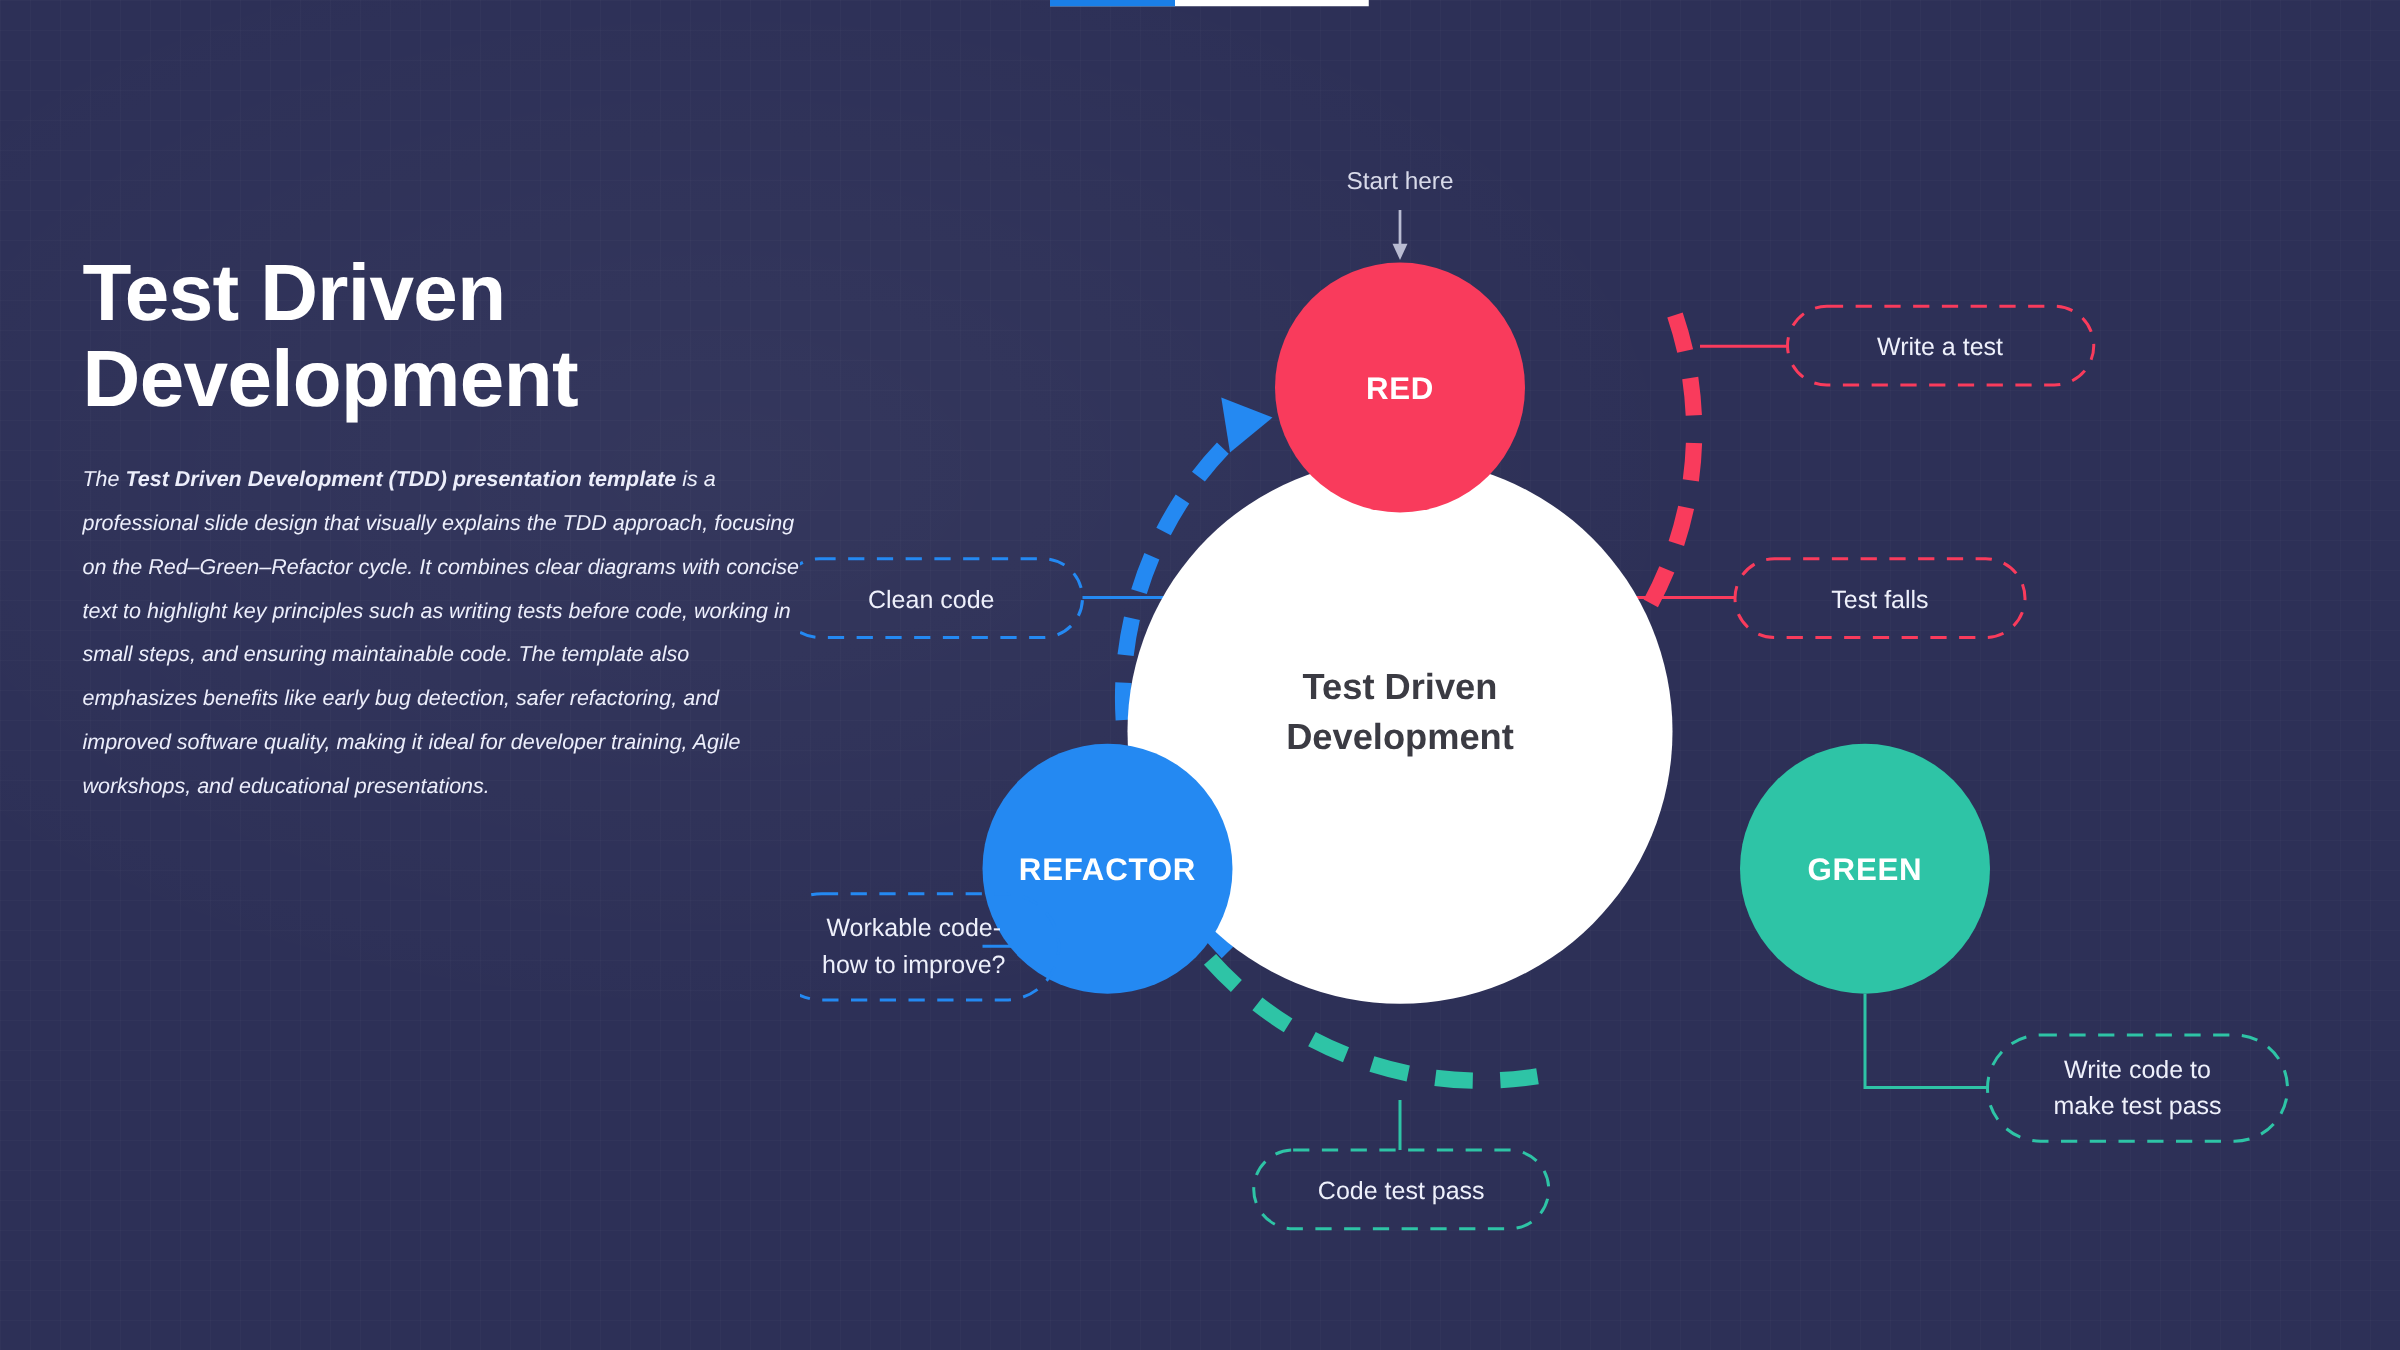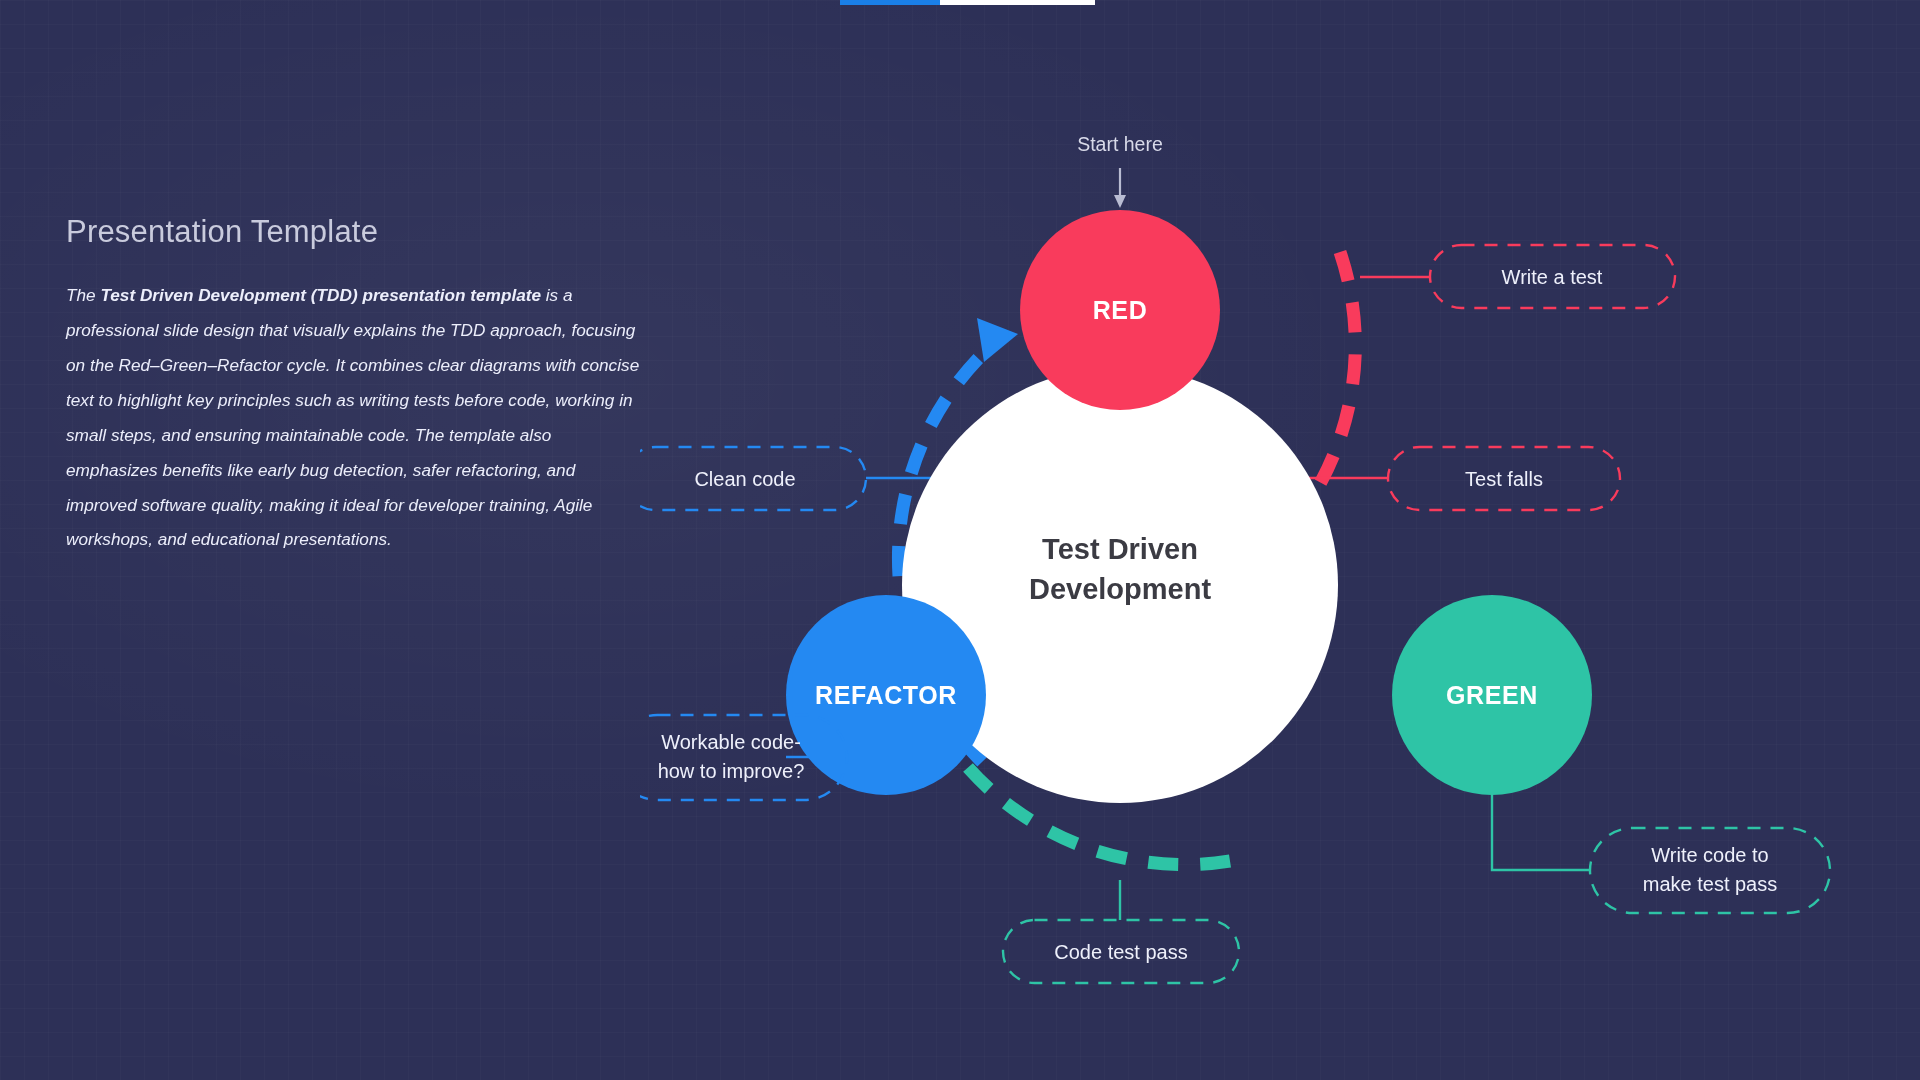--- a/index.html
+++ b/index.html
@@ -63,21 +63,21 @@
 </style>
 </head>
 <body>
 
 <div id="grid-overlay"></div>
 <div id="vignette"></div>
 <div id="top-strip"></div>
 <div id="top-strip-accent"></div>
 
 <div id="left-panel">
-  <div id="page-subtitle">Presentation Template</div>
+  <h1 id="page-title">Test Driven Development</h1>
   <p id="body-copy"><span>The </span><b>Test Driven Development (TDD) presentation template</b><span> is a professional slide design that visually explains the TDD approach, focusing on the Red–Green–Refactor cycle. It combines clear diagrams with concise text to highlight key principles such as writing tests before code, working in small steps, and ensuring maintainable code. The template also emphasizes benefits like early bug detection, safer refactoring, and improved software quality, making it ideal for developer training, Agile workshops, and educational presentations.</span></p>
 </div>
 
 <div id="diagram">
 <svg width="1280" height="1080" viewBox="0 0 1280 1080" xmlns="http://www.w3.org/2000/svg">
 
   <g>
     <path d="M 700 252 A 290 290 0 0 1 620 560" fill="none" stroke="#f93b5c" stroke-width="13" stroke-dasharray="30 22" stroke-linecap="butt"></path>
     <polygon points="600,556 645,556 622,594" fill="#f93b5c"></polygon>
   </g>

